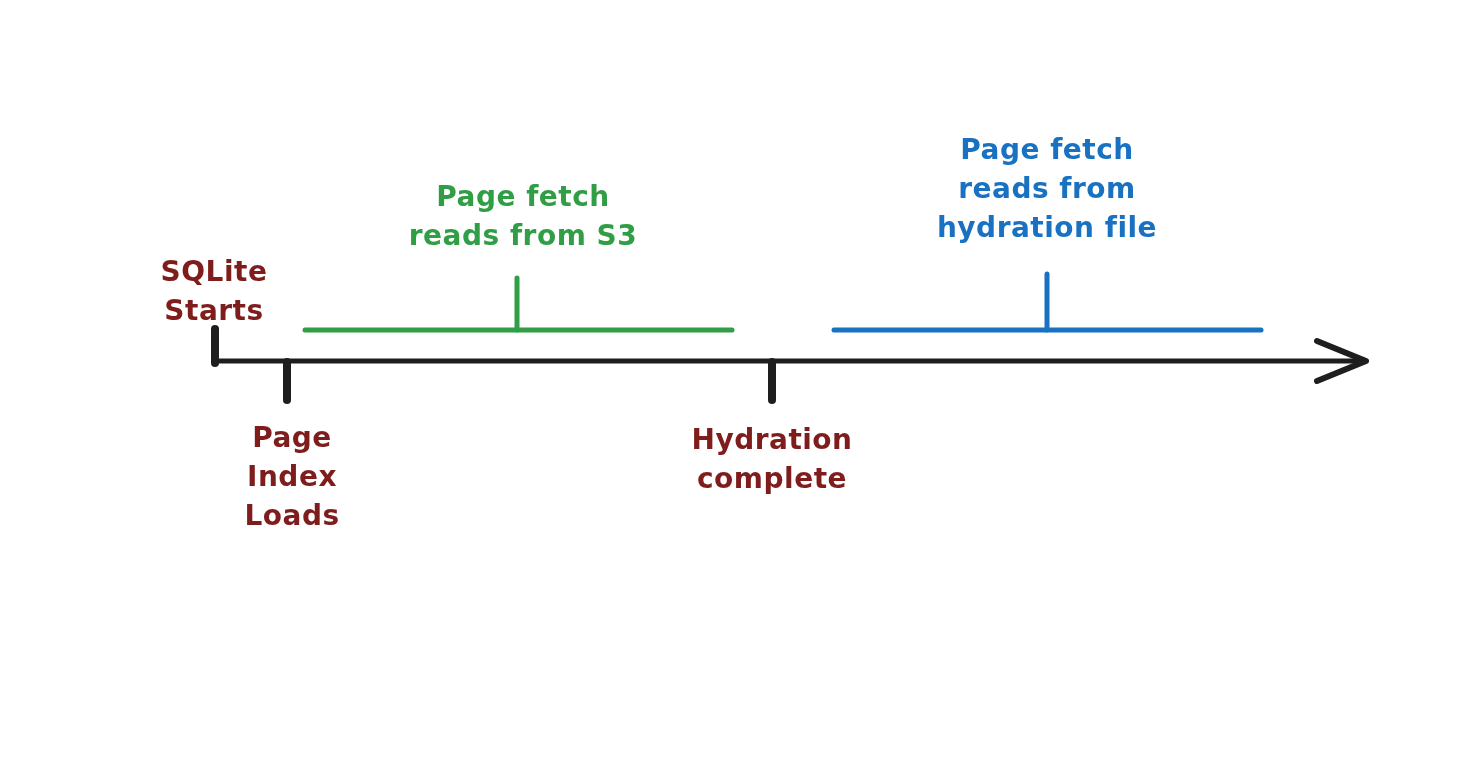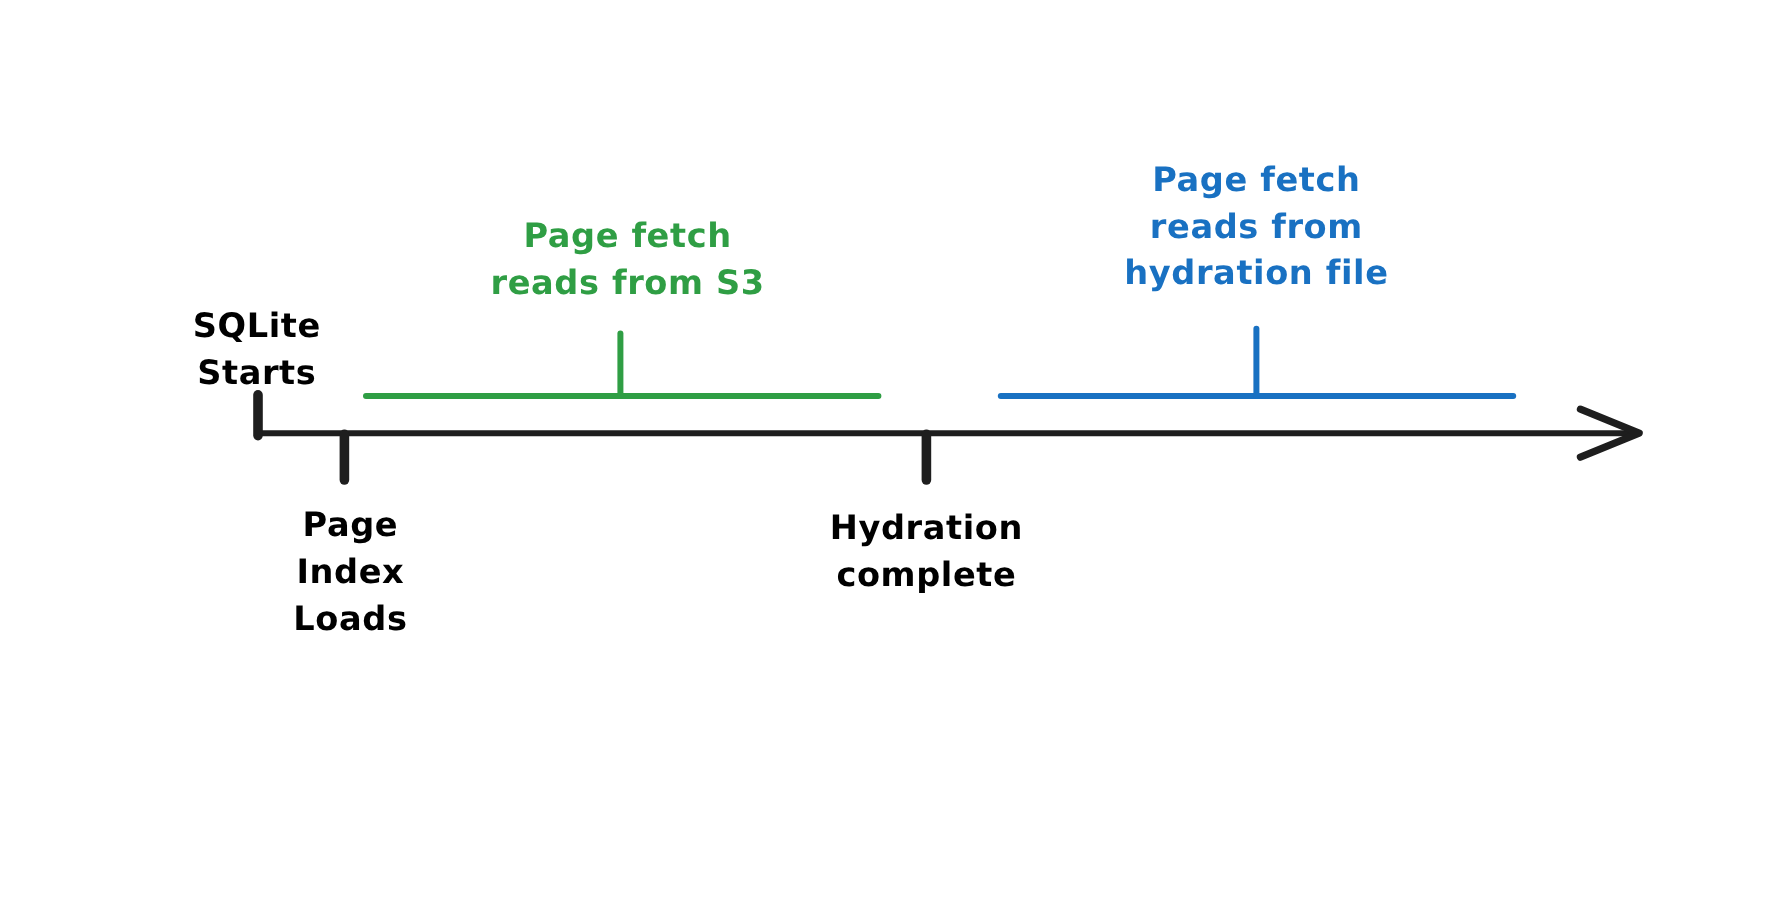--- a/index.html
+++ b/index.html
@@ -22,21 +22,21 @@
   }
   .label {
     position: absolute;
     white-space: pre-line;
     text-align: center;
     transform: translateX(-50%);
     font-weight: 600;
     font-size: 28px;
     line-height: 39px;
     letter-spacing: 0.5px;
-    color: #000000;
+    color: #7f1d1d;
   }
   .label.green { color: #2f9e44; }
   .label.blue  { color: #1971c2; }
 </style>
 </head>
 <body>
 
 <div class="canvas">
 
   <svg class="drawing" width="1471" height="770" viewBox="0 0 1471 770">

